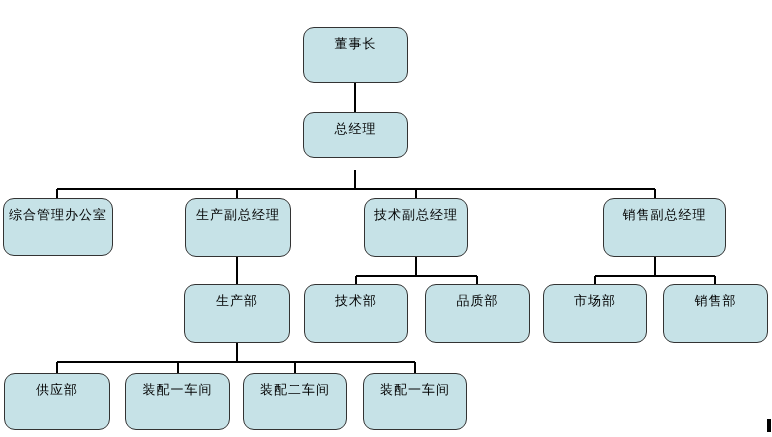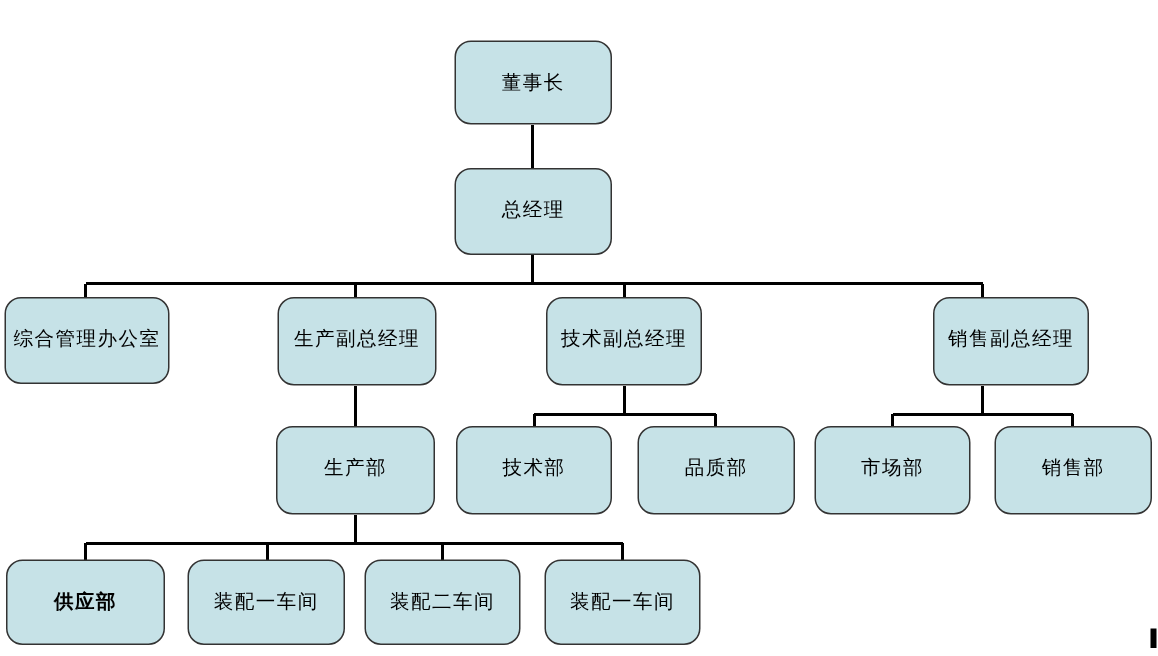--- a/index.html
+++ b/index.html
@@ -28,21 +28,21 @@
     shape-rendering:crispEdges;
   }
   .node{
     position:absolute;
     background:var(--node-fill);
     border:1.5px solid var(--node-border);
     border-radius:11px;
     display:flex;
     justify-content:center;
     align-items:flex-start;
-    padding-top:18px;
+    padding-top:7px;
     font-size:13px;
     letter-spacing:1px;
     color:var(--text);
     white-space:nowrap;
     cursor:default;
   }
   .cursor-mark{
     position:absolute;
     left:767px;top:419px;width:4px;height:13px;
     background:#000;
@@ -65,37 +65,37 @@
 
     <path d="M655 257 V276 M595 276 H715 M595 276 V284 M715 276 V284"></path>
 
     <path d="M237 343 V362 M57 362 H415 M57 362 V373 M178 362 V373 M295 362 V373 M415 362 V373"></path>
   </svg>
 
   <div class="node" style="left:303px;top:27px;width:105px;height:56px;">
     <span>董事长</span>
   </div>
 
-  <div class="node" style="left:303px;top:112px;width:105px;height:58px;">
+  <div class="node" style="left:303px;top:112px;width:105px;height:46px;">
     <span>总经理</span>
   </div>
 
   <div class="node" style="left:185px;top:198px;width:106px;height:59px;">
     <span>生产副总经理</span>
   </div>
 
   <div class="node" style="left:3px;top:198px;width:110px;height:58px;">
     <span>综合管理办公室</span>
   </div>
 
   <div class="node" style="left:364px;top:198px;width:104px;height:59px;">
     <span>技术副总经理</span>
   </div>
 
-  <div class="node" style="left:622px;top:198px;width:104px;height:59px;justify-content:center;">
+  <div class="node" style="left:603px;top:198px;width:123px;height:59px;justify-content:center;">
     <span>销售副总经理</span>
   </div>
 
   <div class="node" style="left:304px;top:284px;width:104px;height:59px;">
     <span>技术部</span>
   </div>
 
   <div class="node" style="left:184px;top:284px;width:106px;height:59px;">
     <span>生产部</span>
   </div>
@@ -105,21 +105,21 @@
   </div>
 
   <div class="node" style="left:543px;top:284px;width:104px;height:59px;">
     <span>市场部</span>
   </div>
 
   <div class="node" style="left:663px;top:284px;width:105px;height:59px;text-align:center;">
     <span>销售部</span>
   </div>
 
-  <div class="node" style="left:4px;top:373px;width:106px;height:57px;font-weight:bold;">
+  <div class="node" style="left:4px;top:373px;width:106px;height:57px;">
     <span>供应部</span>
   </div>
 
   <div class="node" style="left:125px;top:373px;width:105px;height:57px;font-family:Liberation Serif, serif;">
     <span>装配一车间</span>
   </div>
 
   <div class="node" style="left:243px;top:373px;width:104px;height:57px;">
     <span>装配二车间</span>
   </div>

